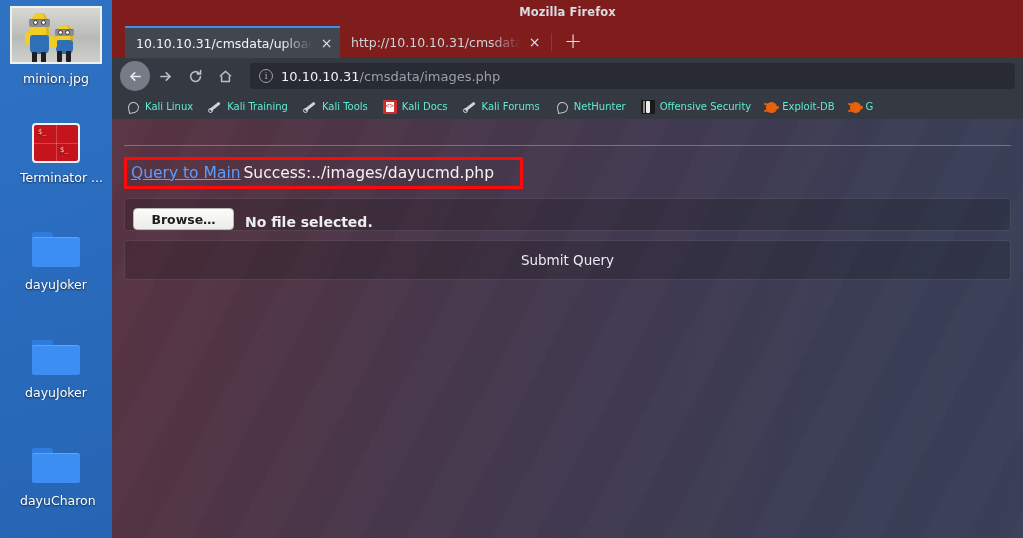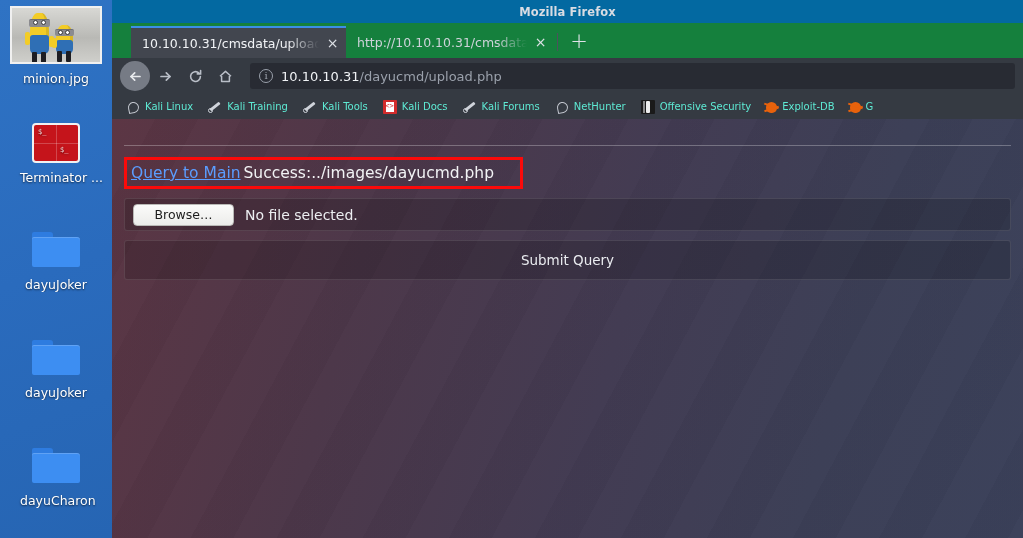--- a/index.html
+++ b/index.html
@@ -147,38 +147,38 @@
     left: 112px; top: 0;
     width: 911px;
     height: 538px;
     background: #20232c;
     overflow: hidden;
   }
 
   #titlebar {
     position: relative;
     height: 23px;
-    background: #0369a1;
+    background: #7f1d1d;
     color: #d9dce3;
     font-size: 11.5px;
     font-weight: bold;
     display: flex;
     align-items: center;
     justify-content: center;
   }
   #titlebar .ttl { letter-spacing: .1px; }
 
   
   #tabstrip {
     position: relative;
     height: 35px;
-    background: #15803d;
+    background: #7f1d1d;
     display: flex;
     align-items: flex-end;
-    padding-left: 19px;
+    padding-left: 13px;
     box-sizing: border-box;
   }
   .tab {
     position: relative;
     height: 32px;
     display: flex;
     align-items: center;
     box-sizing: border-box;
     font-size: 12.5px;
     color: #cfd3da;
@@ -447,24 +447,25 @@
   }
 
   
   #file-row {
     margin-top: 9px;
     height: 33px;
     background: rgba(0,0,0,0.17);
     border: 1px solid rgba(255,255,255,0.10);
     border-radius: 3px;
     display: flex;
-    align-items: center;
+    align-items: flex-end;
     padding-left: 8px;
     box-sizing: border-box;
     width: 100%;
+    font-weight: bold;
   }
   #browse-btn {
     height: 22px;
     min-width: 101px;
     background: linear-gradient(180deg,#fbfbfa 0%,#ececea 100%);
     border: 1px solid #b9b9b6;
     border-radius: 4px;
     color: #1c1c1c;
     font-size: 12.5px;
     display: flex;
@@ -606,21 +607,21 @@
       <div class="navbtn">
         <svg width="17" height="17" viewBox="0 0 17 17" fill="none" stroke="currentColor" stroke-width="1.5" stroke-linejoin="round">
           <path d="M3 8.2 8.5 3.4 14 8.2"></path>
             <path d="M4.6 8v5.4h7.8V8"></path>
         </svg>
       </div>
 
       <div id="urlbar">
         <span class="info">i</span>
         <span class="host">10.10.10.31</span>
-        <span class="path">/dayucmd/upload.php</span>
+        <span class="path">/cmsdata/images.php</span>
       </div>
     </div>
 
     <div id="bookmarks">
       <div class="bm">
         <span class="bi ic-dragon"></span>
         <span>Kali Linux</span>
       </div>
       <div class="bm">
         <span class="bi ic-wrench"></span>

